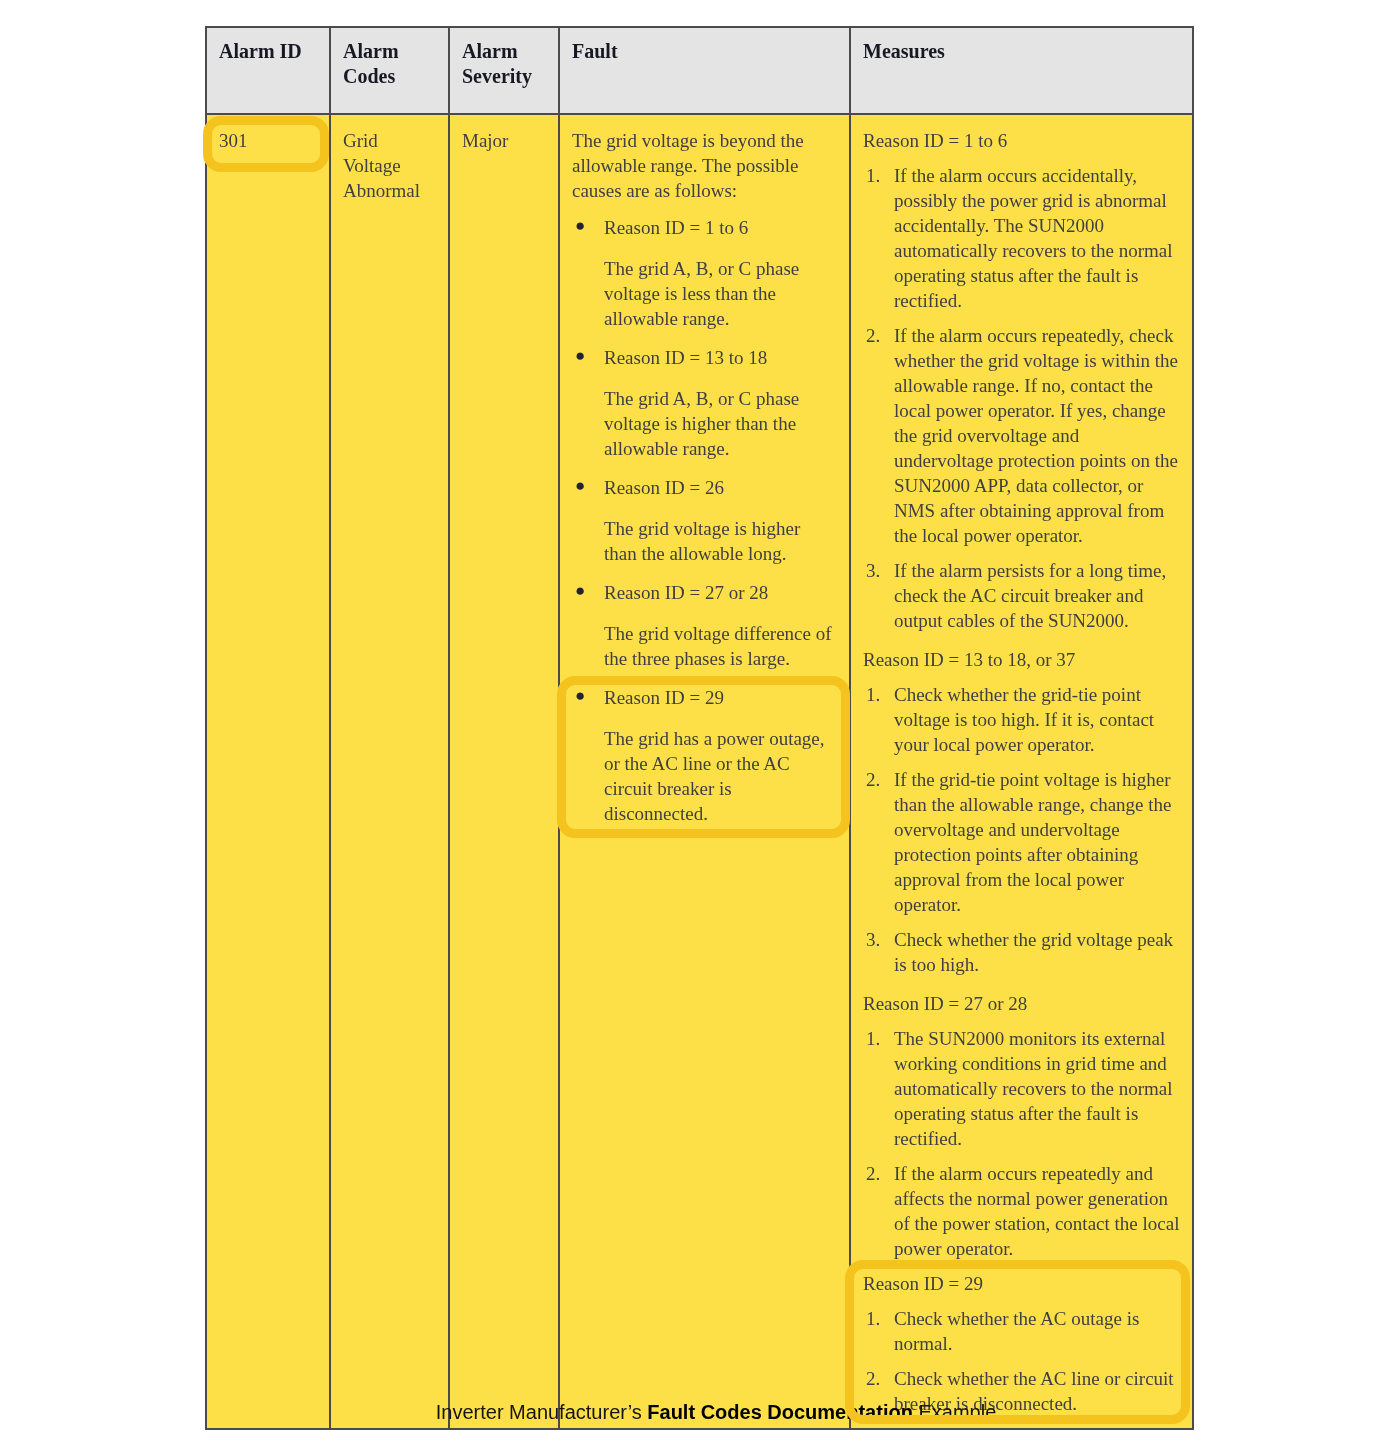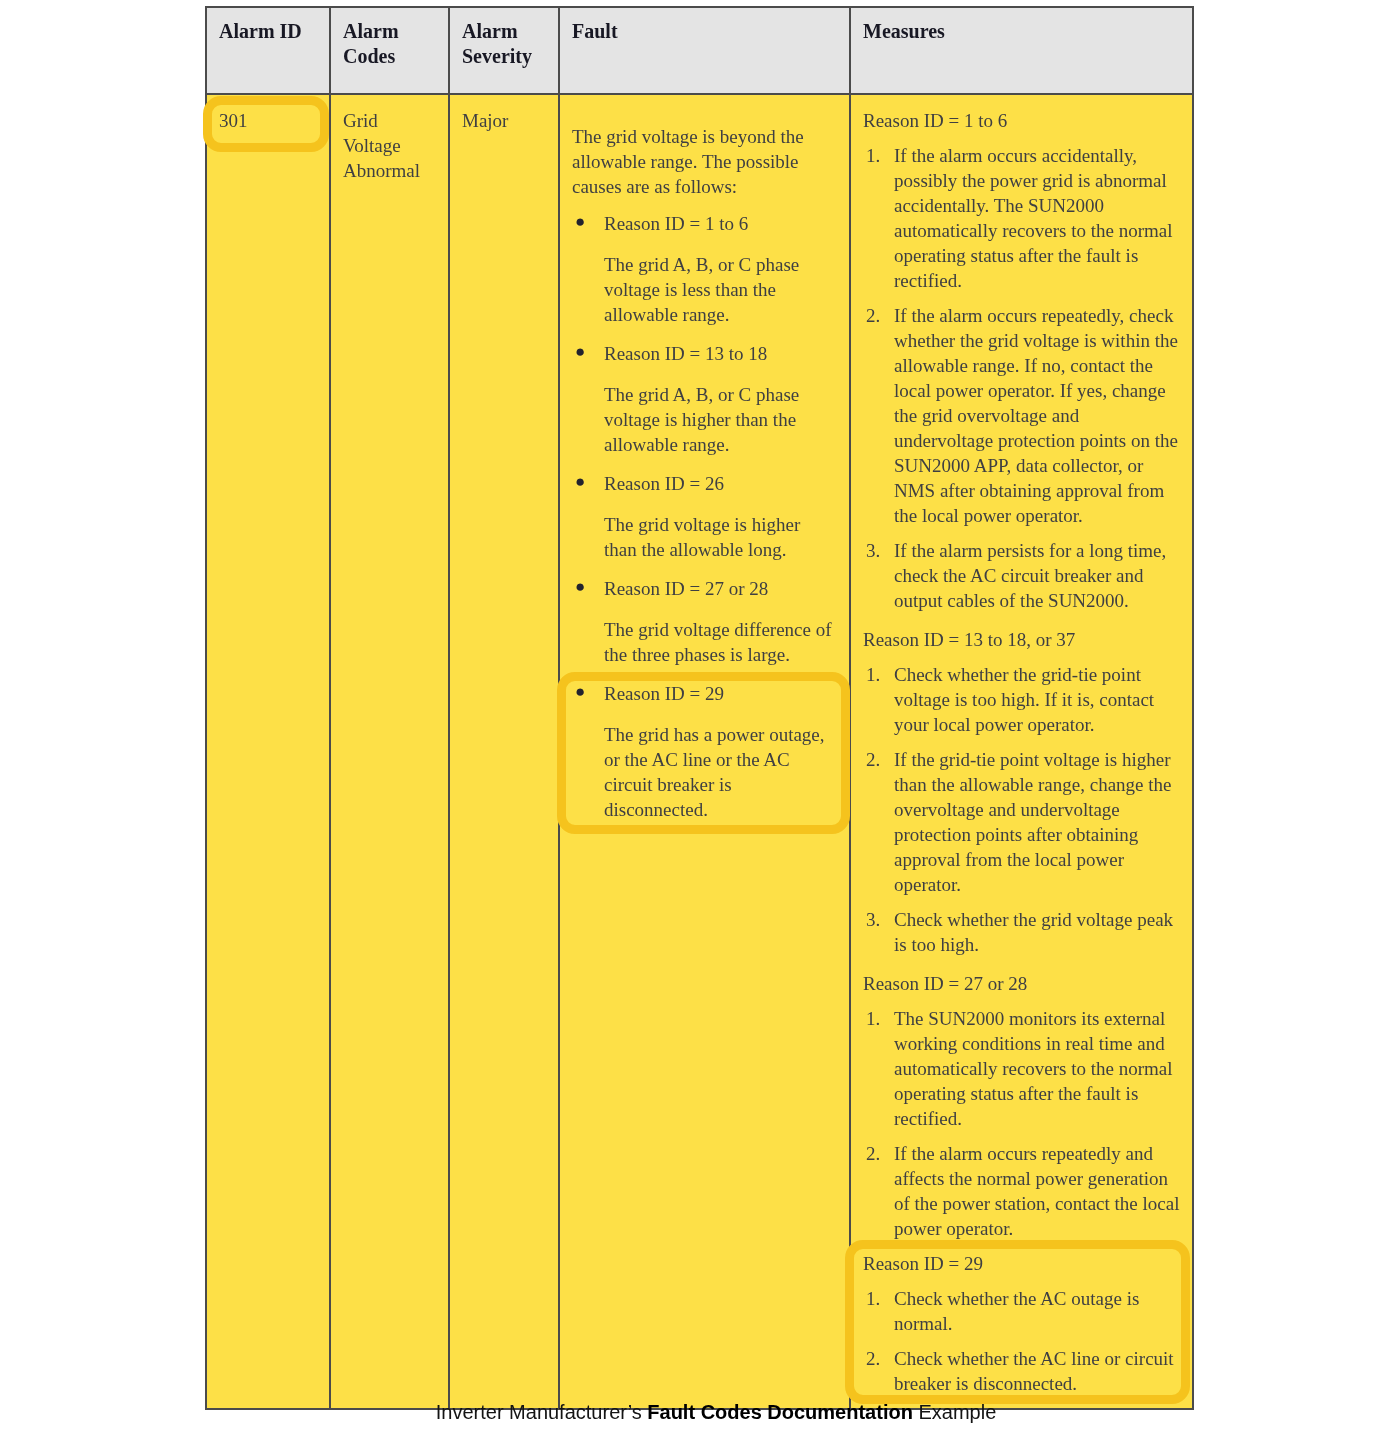--- a/index.html
+++ b/index.html
@@ -6,21 +6,21 @@
   .page {
     position:relative;
     width:1400px; height:1446px;
     background:#ffffff;
     font-family:"Liberation Serif", serif;
     overflow:hidden;
   }
 
   
   table.fault {
-    position:absolute; left:205px; top:6px;
+    position:absolute; left:205px; top:26px;
     width:987px;
     border-collapse:collapse;
     table-layout:fixed;
   }
   table.fault th, table.fault td {
     border:2px solid #4b4b4b;
     vertical-align:top;
     text-align:left;
   }
   table.fault th {
@@ -31,21 +31,21 @@
   }
   table.fault td {
     color:#3f3f42;
     font-size:19px; line-height:25px;
     padding:13px 12px 12px 12px;
     background:#fde047;
   }
   td.tall { height:1285px; }
 
   
-  .intro { margin:16px 0 12px 0; }
+  .intro { margin:0 0 12px 0; }
   .c-item { position:relative; margin:0 0 14px 0; }
   .c-title { position:relative; padding-left:32px; }
   .c-title .bullet {
     position:absolute; left:3px; top:-2px;
     font-size:17px; color:#23232e;
   }
   .c-desc { padding-left:32px; margin-top:16px; }
 
   
   .m-sec { position:relative; }
@@ -159,21 +159,21 @@
           <div class="m-sec">
             <div class="m-head">Reason ID = 13 to 18, or 37</div>
             <div class="m-item"><span class="m-num">1.</span><span>Check whether the grid-tie point voltage is too high. If it is, contact your local power operator.</span></div>
             <div class="m-item"><span class="m-num">2.</span><span>If the grid-tie point voltage is higher than the allowable range, change the overvoltage and undervoltage protection points after obtaining approval from the local power operator.</span></div>
             <div class="m-item"><span class="m-num">3.</span><span>Check whether the grid voltage peak is too high.</span></div>
           </div>
           <div class="m-gap"></div>
 
           <div class="m-sec">
             <div class="m-head">Reason ID = 27 or 28</div>
-            <div class="m-item"><span class="m-num">1.</span><span>The SUN2000 monitors its external working conditions in real time and automatically recovers to the normal operating status after the fault is rectified.</span></div>
+            <div class="m-item"><span class="m-num">1.</span><span>The SUN2000 monitors its external working conditions in grid time and automatically recovers to the normal operating status after the fault is rectified.</span></div>
             <div class="m-item"><span class="m-num">2.</span><span>If the alarm occurs repeatedly and affects the normal power generation of the power station, contact the local power operator.</span></div>
           </div>
 
           <div class="m-sec hl-wrap">
             <div class="hl-ring ring-measures"></div>
             <div class="m-head">Reason ID = 29</div>
             <div class="m-item"><span class="m-num">1.</span><span>Check whether the AC outage is normal.</span></div>
             <div class="m-item" style="margin-bottom:0"><span class="m-num">2.</span><span>Check whether the AC line or circuit breaker is disconnected.</span></div>
           </div>
 

